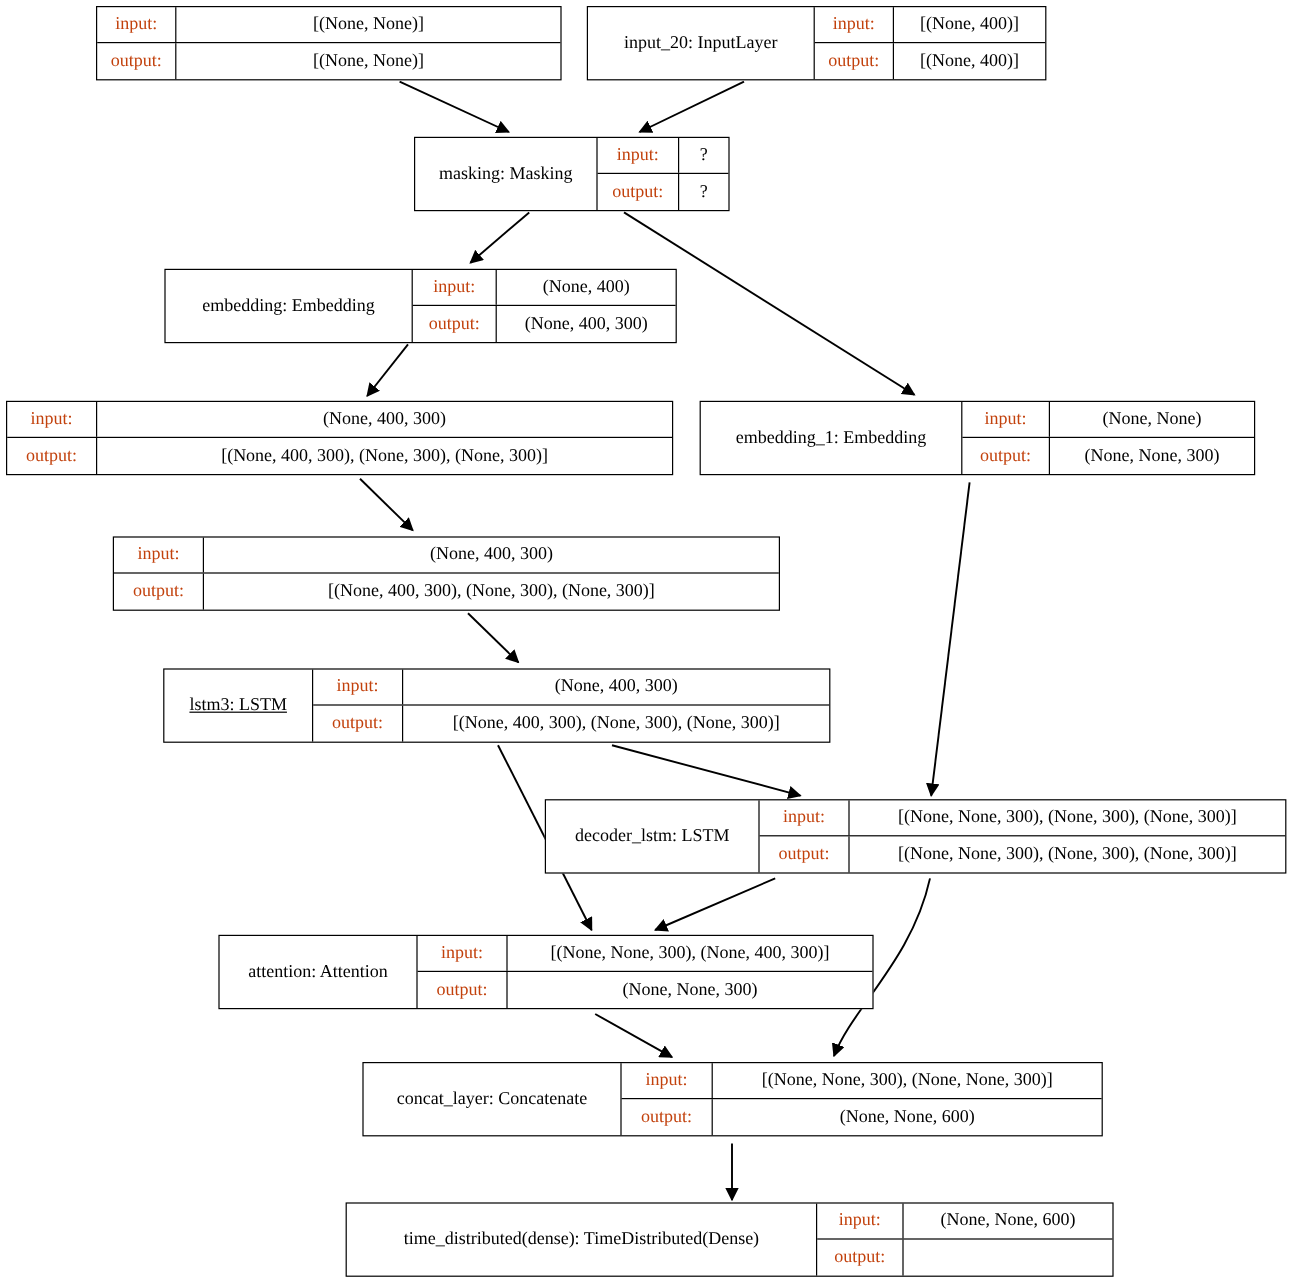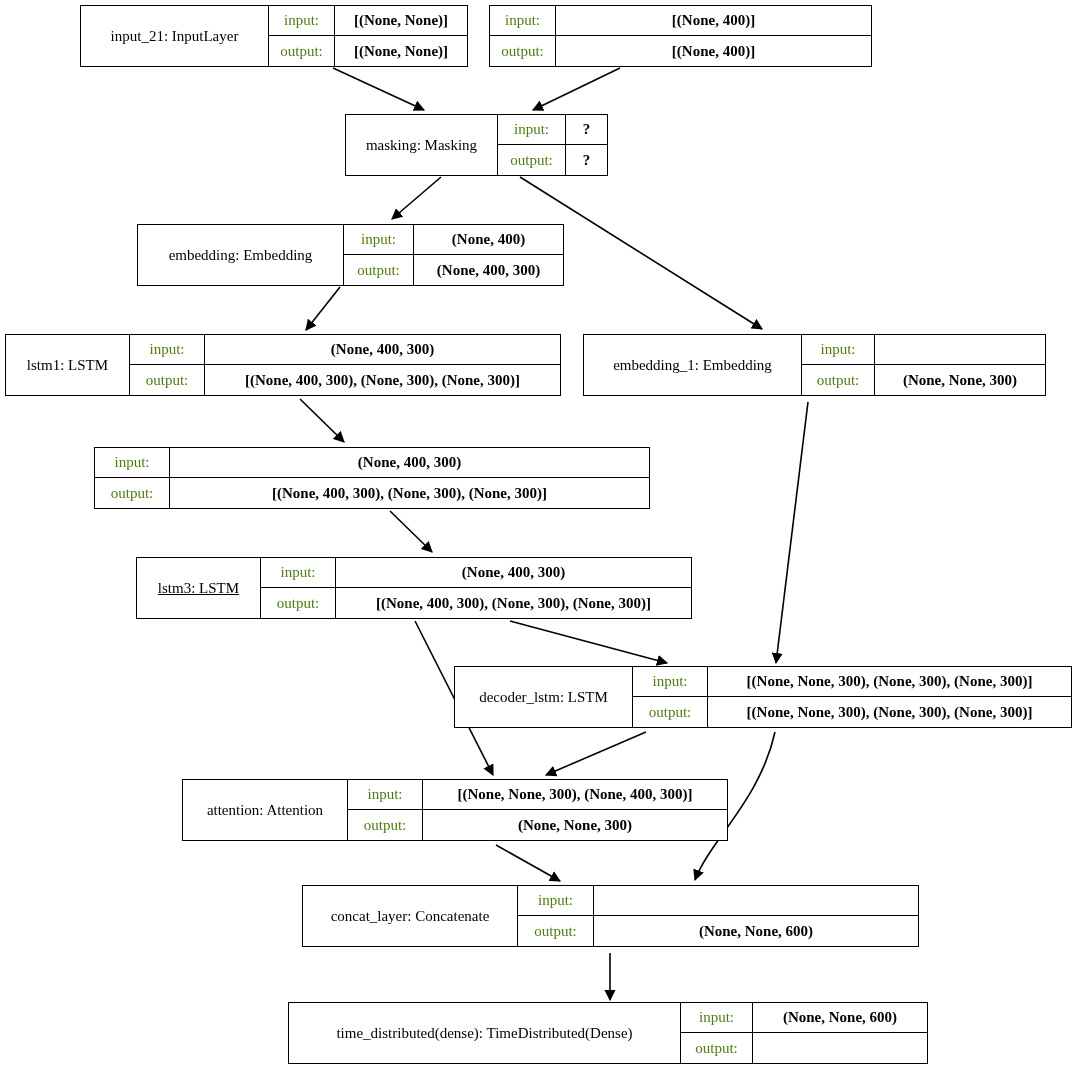--- a/index.html
+++ b/index.html
@@ -60,35 +60,34 @@
   .shape-row.top {
     border-bottom: 1px solid #000000;
   }
   .io-label {
     box-sizing: border-box;
     display: flex;
     align-items: center;
     justify-content: center;
     border-right: 1px solid #000000;
     font-size: 15px;
-    color: #4d7c0f;
+    color: #c2410c;
     white-space: nowrap;
     padding: 0 7px;
   }
   .io-value {
     box-sizing: border-box;
     display: flex;
     align-items: center;
     justify-content: center;
     flex: 1 1 auto;
     font-size: 15px;
     color: #000000;
     white-space: nowrap;
     padding: 0 7px;
-    font-weight: bold;
   }
 </style>
 </head>
 <body>
 
 <div id="canvas">
 
   <svg id="edges" viewBox="0 0 1086 1069" width="1086" height="1069">
     <defs>
       <marker id="arrow" viewBox="0 0 10 10" refX="9" refY="5" markerWidth="7" markerHeight="7" orient="auto-start-reverse">
@@ -107,34 +106,34 @@
       <line x1="415" y1="621" x2="493" y2="775"></line>
       <line x1="808" y1="402" x2="776" y2="663"></line>
       <line x1="646" y1="732" x2="546" y2="775"></line>
       <path d="M 775 732 C 760 800 710 840 695 880"></path>
       <line x1="496" y1="845" x2="560" y2="881"></line>
       <line x1="610" y1="953" x2="610" y2="1000"></line>
     </g>
   </svg>
 
   <div class="node" style="left:80px; top:5px; width:388px; height:62px;">
-    <div class="name-cell" style="width:188px;">input_21: InputLayer</div>
     <div class="shape-table">
       <div class="shape-row top">
         <div class="io-label" style="width:66px;">input:</div>
         <div class="io-value">[(None, None)]</div>
       </div>
       <div class="shape-row">
         <div class="io-label" style="width:66px;">output:</div>
         <div class="io-value">[(None, None)]</div>
       </div>
     </div>
   </div>
 
   <div class="node" style="left:489px; top:5px; width:383px; height:62px;">
+    <div class="name-cell" style="width:189px;">input_20: InputLayer</div>
     <div class="shape-table">
       <div class="shape-row top">
         <div class="io-label" style="width:66px;">input:</div>
         <div class="io-value">[(None, 400)]</div>
       </div>
       <div class="shape-row">
         <div class="io-label" style="width:66px;">output:</div>
         <div class="io-value">[(None, 400)]</div>
       </div>
     </div>
@@ -162,38 +161,38 @@
         <div class="io-value">(None, 400)</div>
       </div>
       <div class="shape-row">
         <div class="io-label" style="width:70px;">output:</div>
         <div class="io-value">(None, 400, 300)</div>
       </div>
     </div>
   </div>
 
   <div class="node" style="left:5px; top:334px; width:556px; height:62px;">
-    <div class="name-cell" style="width:124px;">lstm1: LSTM</div>
     <div class="shape-table">
       <div class="shape-row top">
         <div class="io-label" style="width:75px;">input:</div>
         <div class="io-value">(None, 400, 300)</div>
       </div>
       <div class="shape-row">
         <div class="io-label" style="width:75px;">output:</div>
         <div class="io-value">[(None, 400, 300), (None, 300), (None, 300)]</div>
       </div>
     </div>
   </div>
 
   <div class="node" style="left:583px; top:334px; width:463px; height:62px;">
     <div class="name-cell" style="width:218px;">embedding_1: Embedding</div>
     <div class="shape-table">
       <div class="shape-row top">
         <div class="io-label" style="width:73px;">input:</div>
+        <div class="io-value">(None, None)</div>
       </div>
       <div class="shape-row">
         <div class="io-label" style="width:73px;">output:</div>
         <div class="io-value">(None, None, 300)</div>
       </div>
     </div>
   </div>
 
   <div class="node" style="left:94px; top:447px; width:556px; height:62px;">
     <div class="shape-table">
@@ -248,20 +247,21 @@
         <div class="io-value">(None, None, 300)</div>
       </div>
     </div>
   </div>
 
   <div class="node" style="left:302px; top:885px; width:617px; height:62px;">
     <div class="name-cell" style="width:215px;">concat_layer: Concatenate</div>
     <div class="shape-table">
       <div class="shape-row top">
         <div class="io-label" style="width:76px;">input:</div>
+        <div class="io-value">[(None, None, 300), (None, None, 300)]</div>
       </div>
       <div class="shape-row">
         <div class="io-label" style="width:76px;">output:</div>
         <div class="io-value">(None, None, 600)</div>
       </div>
     </div>
   </div>
 
   <div class="node" style="left:288px; top:1002px; width:640px; height:62px;">
     <div class="name-cell" style="width:392px;text-align:center;">time_distributed(dense): TimeDistributed(Dense)</div>

